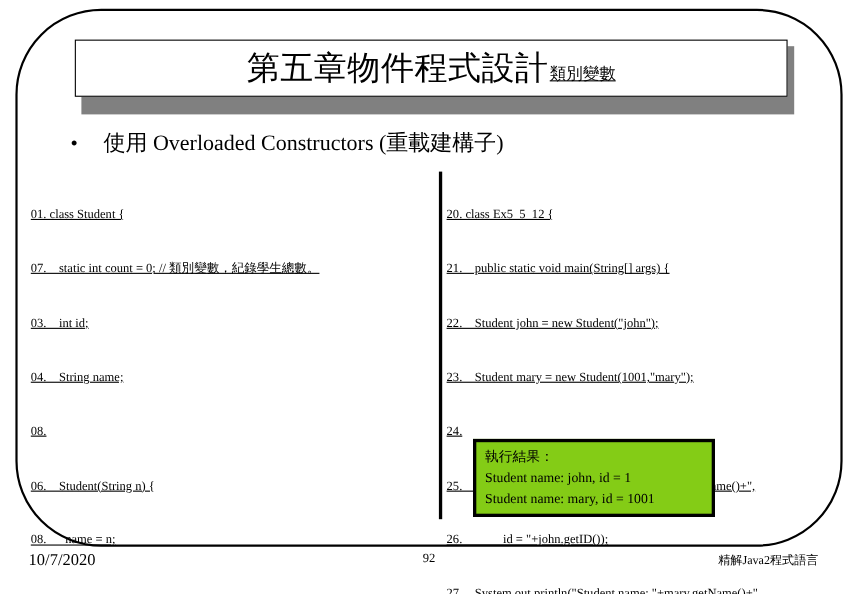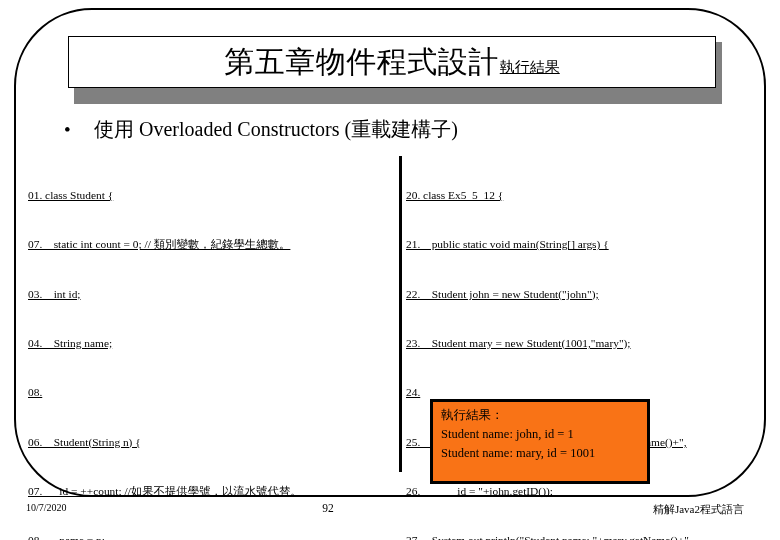--- a/index.html
+++ b/index.html
@@ -120,23 +120,23 @@
     overflow: visible;
     text-decoration: underline;
   }
 
   
   #output-box {
     position: absolute;
     left: 430px;
     top: 399px;
     width: 220px;
-    height: 85px;
+    height: 71px;
     border: 3px solid #000000;
-    background: #f97316;
+    background: #84cc16;
     box-sizing: border-box;
     padding: 4px 0 0 8px;
   }
   .output-line {
     font-size: 12.5px;
     line-height: 19px;
     white-space: pre;
   }
 
   
@@ -144,65 +144,64 @@
     position: absolute;
     left: 0;
     top: 500px;
     width: 780px;
     height: 26px;
   }
   #footer-date {
     position: absolute;
     left: 26px;
     top: 2px;
-    font-size: 10px;
+    font-size: 15px;
   }
   #footer-page {
     position: absolute;
     left: 0;
     top: 2px;
-    width: 656px;
+    width: 780px;
     text-align: center;
     font-size: 11.5px;
   }
   #footer-source {
     position: absolute;
     right: 36px;
     top: 2px;
     font-size: 11px;
   }
 </style>
 </head>
 <body>
 
 <div id="slide-frame"></div>
 
 <div id="title-shadow"></div>
 <div id="title-box">
   <div id="title-line">
     <span id="title-main">第五章物件程式設計</span>
-      <span id="title-sub">執行結果</span>
+      <span id="title-sub">類別變數</span>
   </div>
 </div>
 
 <div id="bullet-row">
   <span id="bullet-mark">•</span>
   <span id="bullet-text">使用 Overloaded Constructors (重載建構子)</span>
 </div>
 
 <div id="column-divider"></div>
 
 <div id="code-left" class="code-col">
   <div class="code-line">01. class Student {</div>
   <div class="code-line">07.    static int count = 0; // 類別變數，紀錄學生總數。</div>
   <div class="code-line">03.    int id;</div>
   <div class="code-line">04.    String name;</div>
   <div class="code-line">08.</div>
   <div class="code-line">06.    Student(String n) {</div>
-  <div class="code-line">07.      id = ++count; //如果不提供學號，以流水號代替。</div>
   <div class="code-line">08.      name = n;</div>
   
   
   
   
   
   
   
   
   

